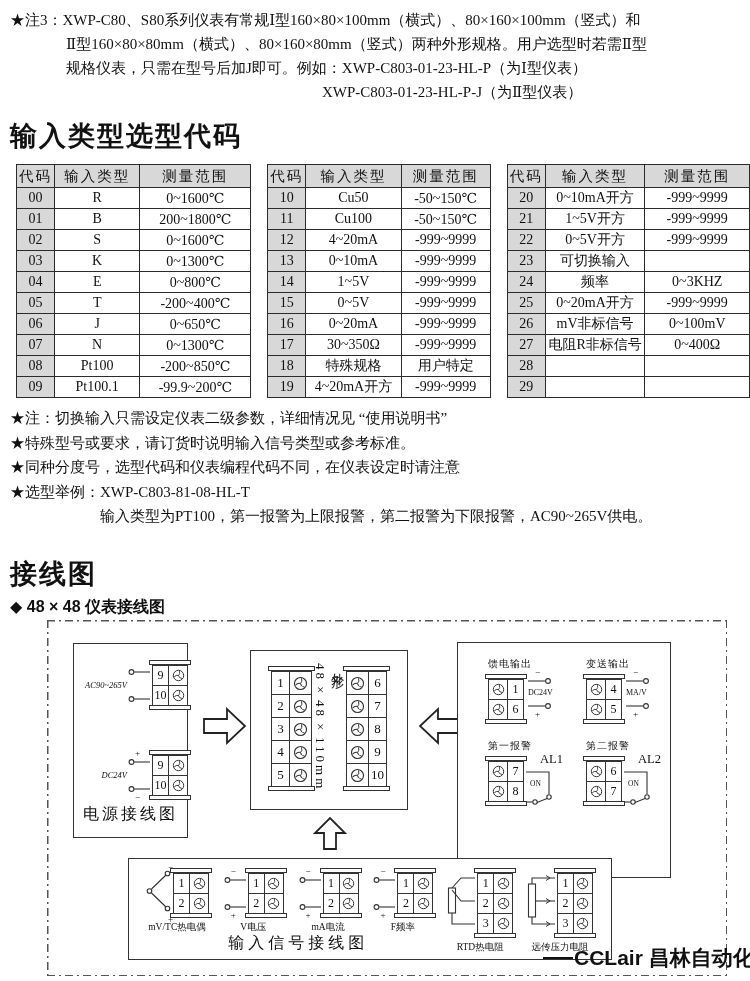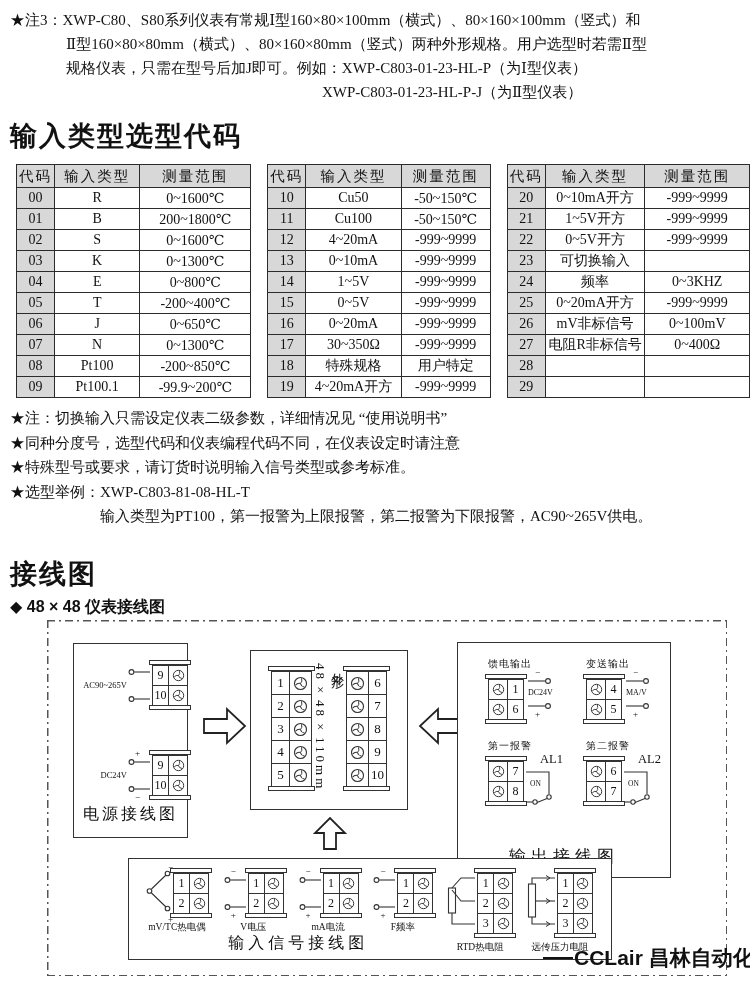--- a/index.html
+++ b/index.html
@@ -61,21 +61,21 @@
             display:flex; align-items:center; justify-content:center; background:#fff; }
   .screw-left .tscrew { margin-left:0; }
   .screw-left .tnum { margin-left:-1px; }
   .tscrew svg { width:13px; height:13px; }
   .lg .tnum { width:19px; height:24px; line-height:22px; font-size:13px; }
   .lg .tscrew { width:23px; height:24px; }
   .lg .tscrew svg { width:15px; height:15px; }
 
   
   .pgroup { position:absolute; left:5px; display:flex; align-items:center; }
-  .plabel { font-size:8.5px; width:48px; text-align:right; letter-spacing:0; }
+  .plabel { font-size:8.5px; width:48px; text-align:right; letter-spacing:0;font-style:italic; }
   .pwires { display:flex; flex-direction:column; gap:17px; margin:0 2px 0 1px; }
   .pwire  { position:relative; width:22px; height:10px; }
   .pwire svg { position:absolute; inset:0; }
   .sign { position:absolute; font-size:9px; line-height:1; }
   .sg-t { top:-8px; left:7px; }
   .sg-b { bottom:-8px; left:7px; }
   #power-box .caption { bottom:12px; }
 
   
   #center-box .tblock { position:absolute; top:15px; }
@@ -329,22 +329,22 @@
           <td class="code-cell">29</td>
           <td></td>
           <td></td>
         </tr>
       </tbody>
   </table>
 </div>
 
 <div class="notes">
   <div>★注：切换输入只需设定仪表二级参数，详细情况见 “使用说明书”</div>
+  <div>★特殊型号或要求，请订货时说明输入信号类型或参考标准。</div>
   <div>★同种分度号，选型代码和仪表编程代码不同，在仪表设定时请注意</div>
-  <div>★特殊型号或要求，请订货时说明输入信号类型或参考标准。</div>
   <div>★选型举例：XWP-C803-81-08-HL-T</div>
   <div class="ind">输入类型为PT100，第一报警为上限报警，第二报警为下限报警，AC90~265V供电。</div>
 </div>
 
 <div class="h1" id="wire-title">接线图</div>
 <div class="subhead">◆ 48 × 48 仪表接线图</div>
 
 <div class="frame">
 
   <div class="dbox" id="power-box">
@@ -778,21 +778,20 @@
             <path d="M0 6 H23 V28" fill="none" stroke="#333" stroke-width="1.1"></path>
             <circle cx="23" cy="31" r="2.2" fill="none" stroke="#333" stroke-width="1.1"></circle>
             <path d="M21 32.5 L11 36.5" stroke="#333" stroke-width="1.1"></path>
             <circle cx="9" cy="36" r="2.2" fill="none" stroke="#333" stroke-width="1.1"></circle>
             <path d="M0 36 H6.5" stroke="#333" stroke-width="1.1"></path>
           </svg>
         </div>
       </div>
     </div>
 
-    <div class="caption">输出接线图</div>
   </div>
 
   <div class="dbox" id="input-box">
     <div class="input-row">
 
       <div class="igroup">
         <div class="igtop">
           <div class="sym">
             <span class="sg-tc-t">−</span>
             <span class="sg-tc-b">+</span>

